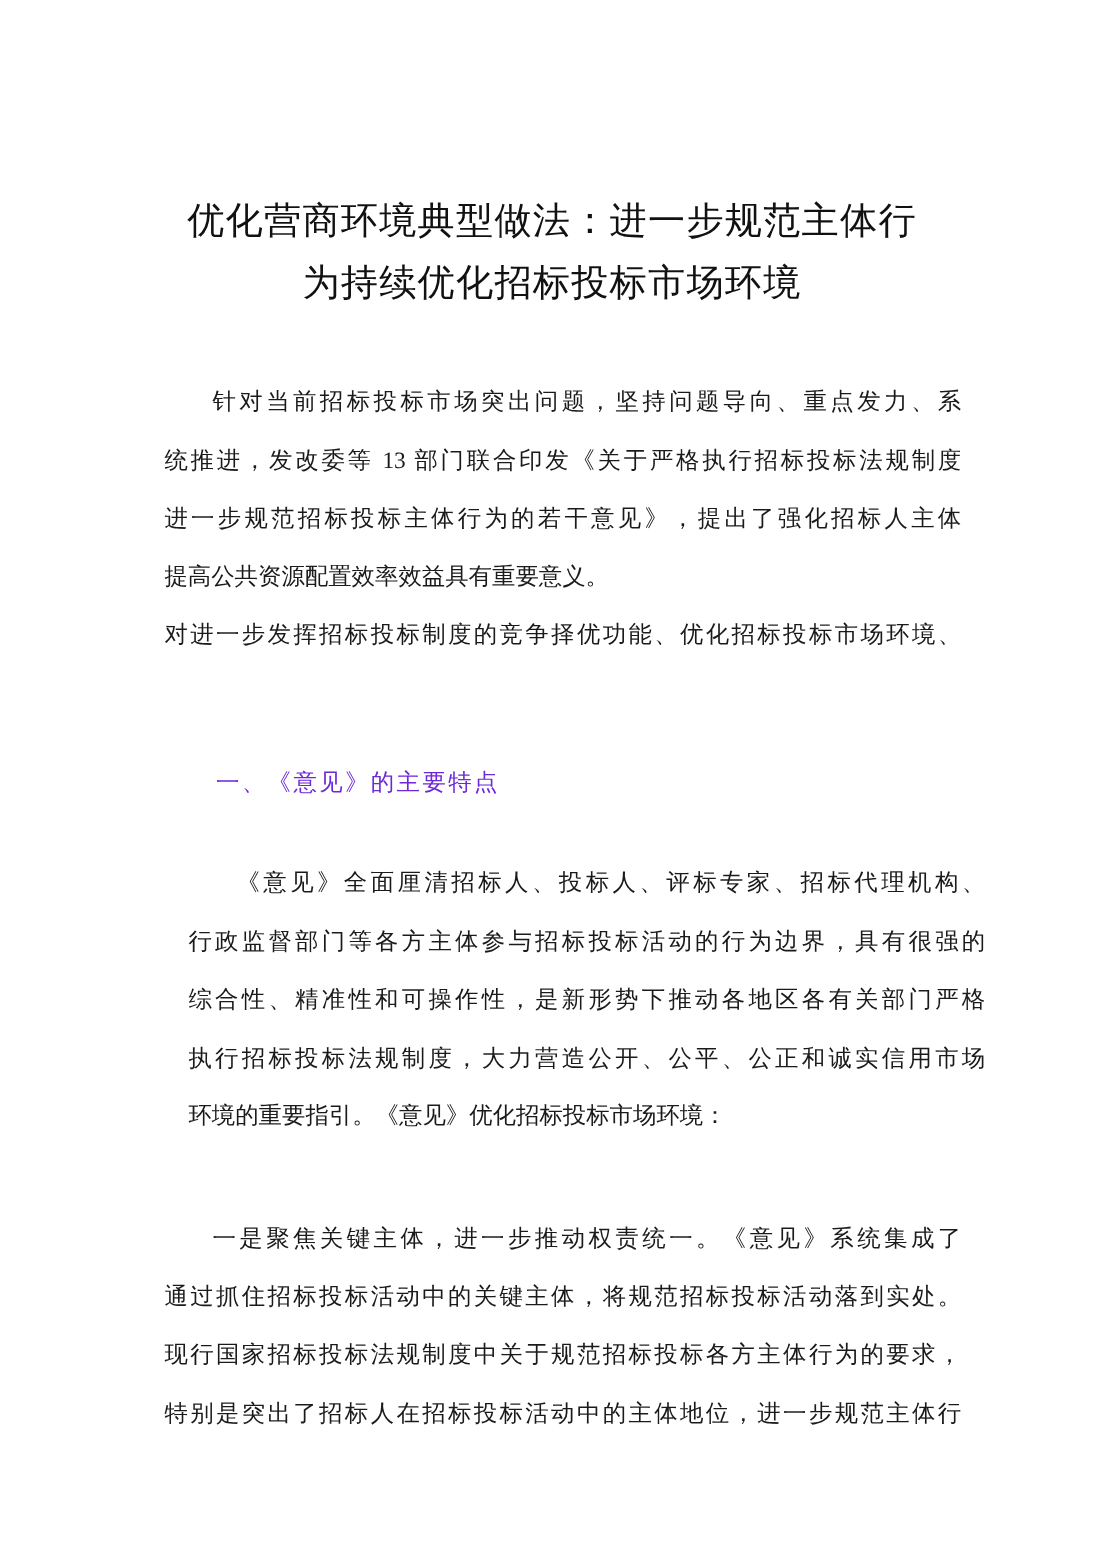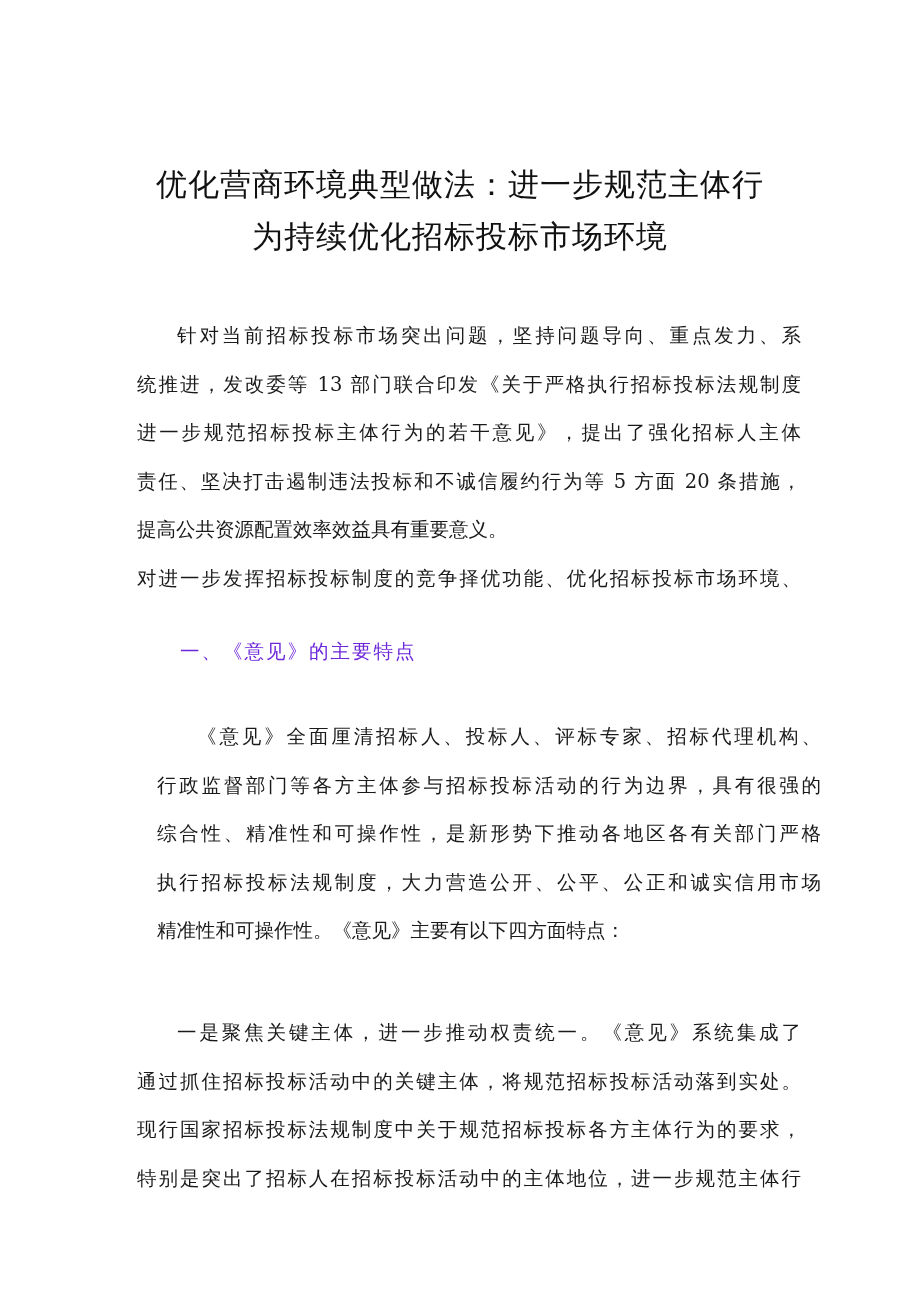--- a/index.html
+++ b/index.html
@@ -9,21 +9,21 @@
     position: absolute; left: 120px; top: 158px; width: 680px;
     text-align: center; font-family: "DejaVu Sans", sans-serif;
     font-size: 31px; line-height: 52px; color: #111; letter-spacing: 1px;
   }
   .title div { white-space: nowrap; }
   .para {
     position: absolute; left: 137px; width: 664px;
     font-family: "DejaVu Serif", serif; font-size: 19.5px; color: #1a1a1a;
     line-height: 48.5px;
   }
-  .line { white-space: nowrap; text-align: justify; text-align-last: justify; display: block; height: 48.5px; }
+  .line { white-space: nowrap; text-align: justify; text-align-last: justify; display: block; height: 48.5px; font-family: Liberation Serif, serif; }
   .line.last { text-align-last: left; }
   .line.indent { padding-left: 40px; }
   .heading {
     position: absolute; left: 180px; top: 632px;
     font-family: "DejaVu Serif", serif; font-size: 19.5px; color: #6d28d9;
     letter-spacing: 2px; white-space: nowrap; line-height: 40px;
   }
 </style>
 </head>
 <body>
@@ -32,33 +32,32 @@
 
   <div class="title">
     <div>优化营商环境典型做法：进一步规范主体行</div>
     <div>为持续优化招标投标市场环境</div>
   </div>
 
   <div class="para" style="top:312px;">
     <span class="line indent">针对当前招标投标市场突出问题，坚持问题导向、重点发力、系</span>
     <span class="line">统推进，发改委等 13 部门联合印发《关于严格执行招标投标法规制度</span>
     <span class="line">进一步规范招标投标主体行为的若干意见》，提出了强化招标人主体</span>
-    <span class="line">责任、坚决打击遏制违法投标和不诚信履约行为等 5 方面 20 条措施，</span>
     <span class="line last">提高公共资源配置效率效益具有重要意义。</span>
     <span class="line">对进一步发挥招标投标制度的竞争择优功能、优化招标投标市场环境、</span>
   </div>
 
   <div class="heading">一、《意见》的主要特点</div>
 
   <div class="para" style="top:713px;margin-left:20px;">
     <span class="line indent">《意见》全面厘清招标人、投标人、评标专家、招标代理机构、</span>
     <span class="line">行政监督部门等各方主体参与招标投标活动的行为边界，具有很强的</span>
     <span class="line">综合性、精准性和可操作性，是新形势下推动各地区各有关部门严格</span>
     <span class="line">执行招标投标法规制度，大力营造公开、公平、公正和诚实信用市场</span>
-    <span class="line last">精准性和可操作性。《意见》主要有以下四方面特点：</span>
+    <span class="line last">环境的重要指引。《意见》优化招标投标市场环境：</span>
   </div>
 
   <div class="para" style="top:1009px;">
     <span class="line indent">一是聚焦关键主体，进一步推动权责统一。《意见》系统集成了</span>
     <span class="line">通过抓住招标投标活动中的关键主体，将规范招标投标活动落到实处。</span>
     <span class="line">现行国家招标投标法规制度中关于规范招标投标各方主体行为的要求，</span>
     <span class="line">特别是突出了招标人在招标投标活动中的主体地位，进一步规范主体行</span>
   </div>
 
 </div>

